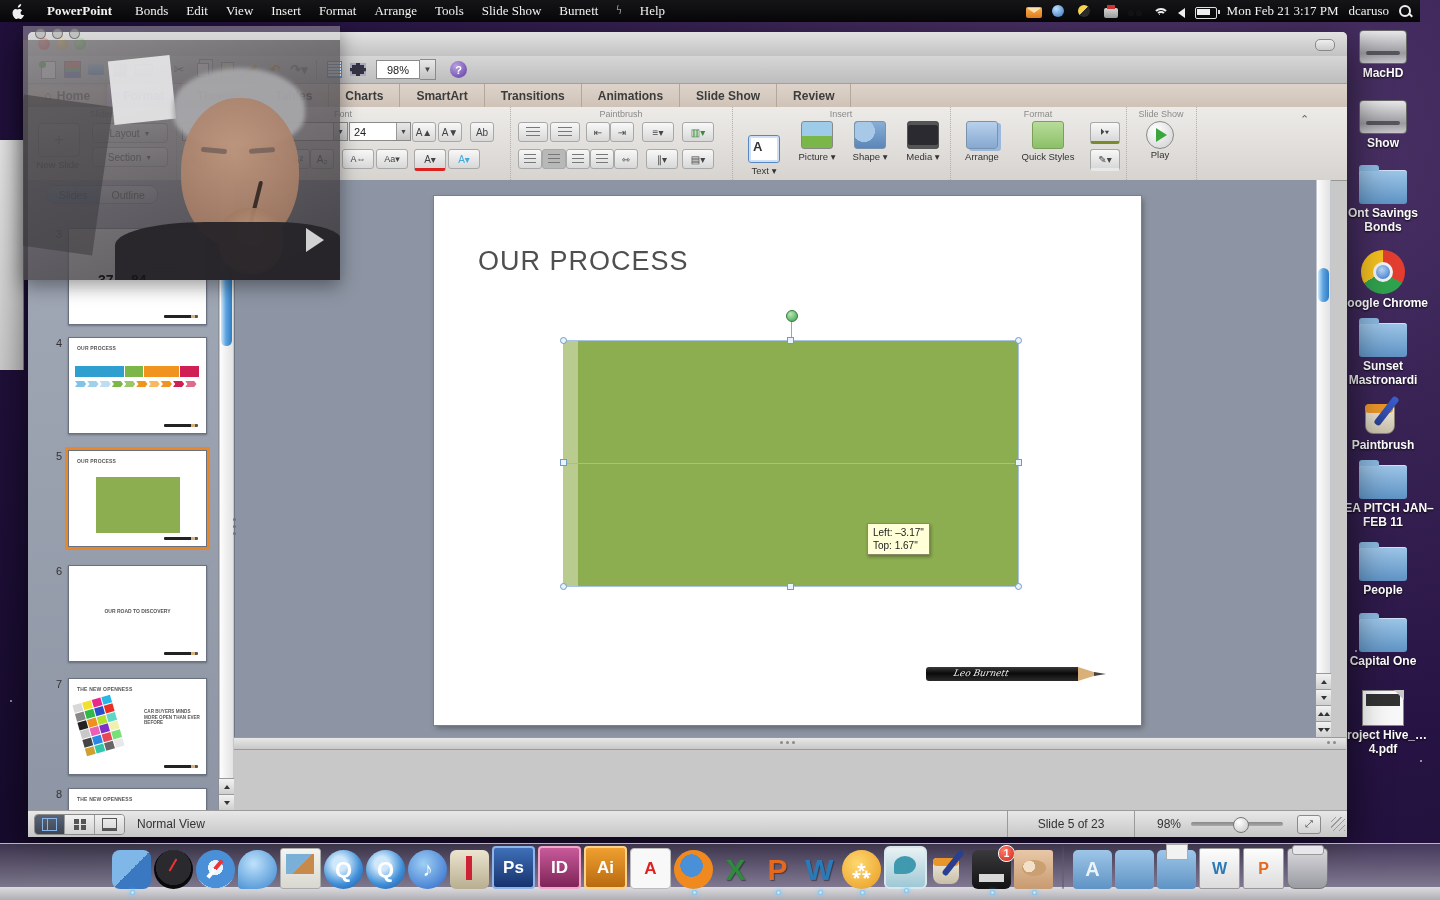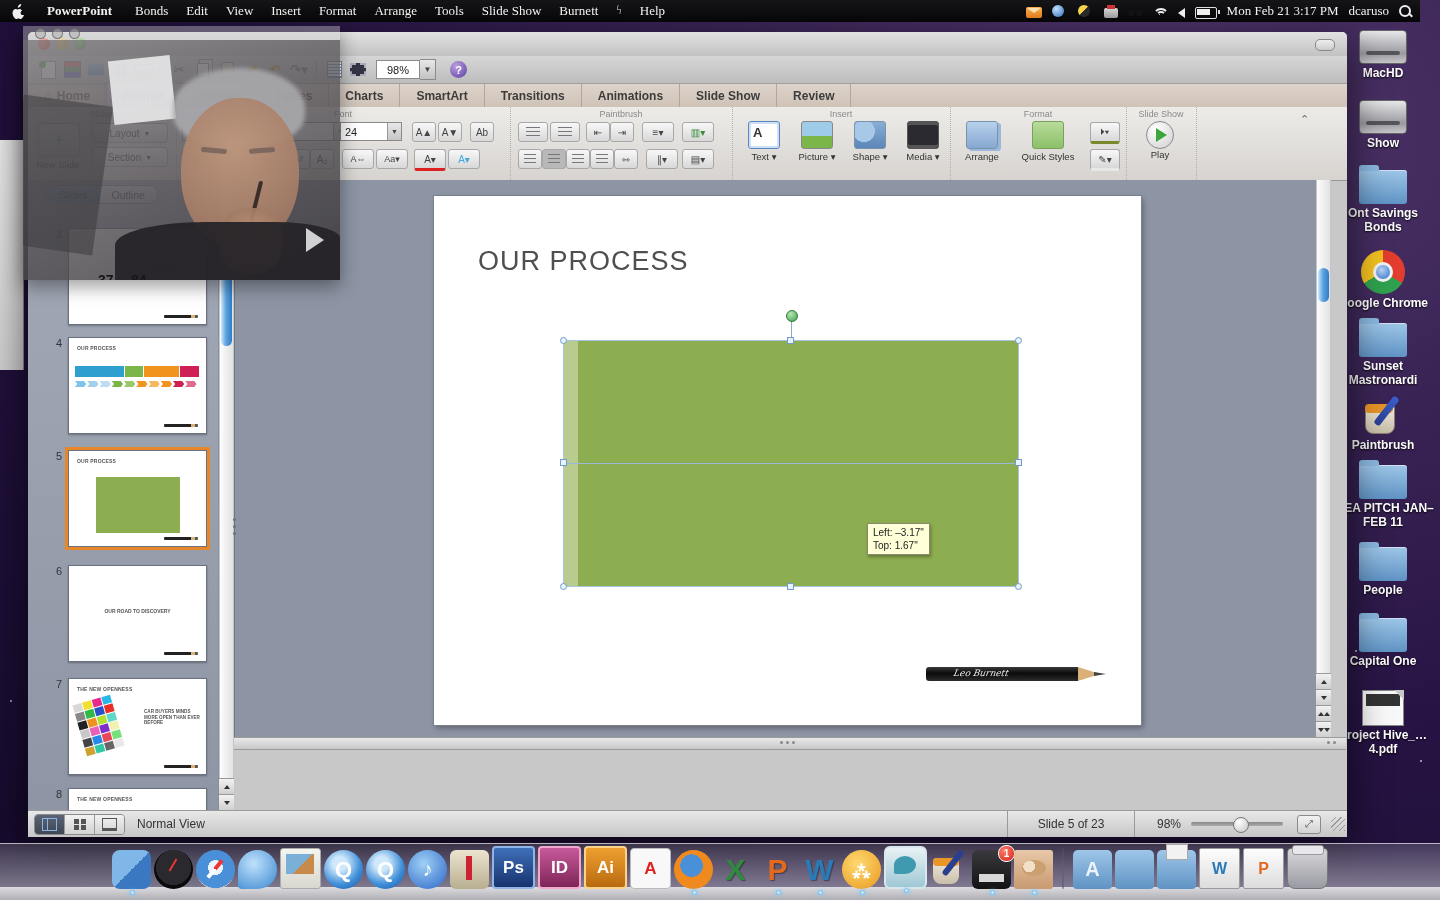--- a/index.html
+++ b/index.html
@@ -426,21 +426,21 @@
           <span style="font-size:7px;margin-left:4px">▼</span>
         </span>
     </div>
     
     <div class="grp" style="left:148px;width:334px">
       <span class="grp-label">Font</span>
       <span class="combo" style="left:6px;top:15px;width:160px">
           <span>Times</span>
           <span class="dd">▼</span>
         </span>
-      <span class="combo" style="left:164px;top:15px;width:56px">
+      <span class="combo" style="left:173px;top:15px;width:56px">
           <span>24</span>
           <span class="dd">▼</span>
         </span>
       <span class="mini" style="left:236px;top:15px">A▲</span>
       <span class="mini" style="left:262px;top:15px">A▼</span>
       <span class="mini" style="left:294px;top:15px">Ab</span>
       <span class="mini" style="left:6px;top:42px;font-weight:bold">B</span>
       <span class="mini" style="left:30px;top:42px;font-style:italic;font-family:'DejaVu Serif',serif">I</span>
       <span class="mini" style="left:54px;top:42px;text-decoration:underline">U</span>
       <span class="mini" style="left:78px;top:42px;width:30px;text-decoration:line-through;font-size:9px">ABC</span>
@@ -477,21 +477,21 @@
           <span class="lines"></span>
         </span>
       <span class="mini" style="left:104px;top:42px">⇿</span>
       <span class="mini" style="left:136px;top:42px;width:30px">∥▾</span>
       <span class="mini" style="left:172px;top:42px;width:30px">▤▾</span>
     </div>
     
     <div class="grp" style="left:704px;width:218px">
       <span class="grp-label">Insert</span>
       <div id="insert-btns">
-          <span class="bigico" style="left: 6px; top: 14px;">
+          <span class="bigico" style="left: 6px; top: 28px;">
             <span class="ic ic-text"></span>
             <span class="cap">Text ▾</span>
           </span>
           <span class="bigico" style="left: 59px; top: 14px;">
             <span class="ic ic-pic"></span>
             <span class="cap">Picture ▾</span>
           </span>
           <span class="bigico" style="left: 112px; top: 14px;">
             <span class="ic ic-shape"></span>
             <span class="cap">Shape ▾</span>

